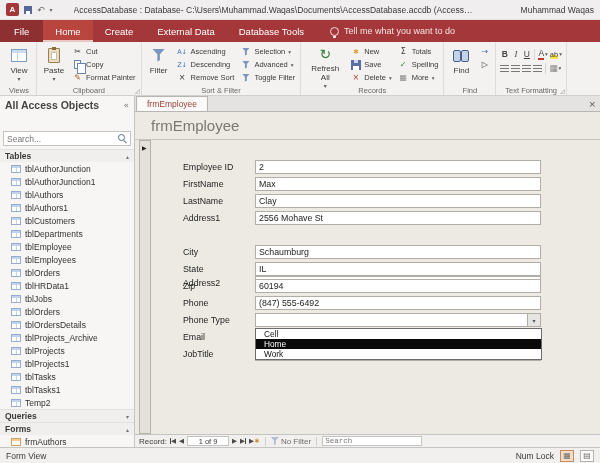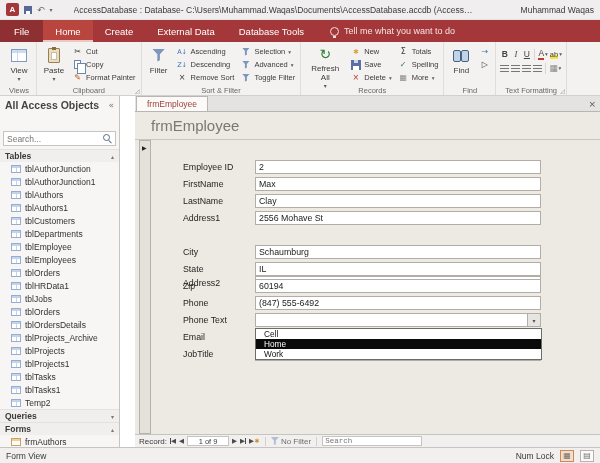--- a/index.html
+++ b/index.html
@@ -58,21 +58,21 @@
   .tfbtn.b{font-weight:bold}
   .tfbtn.i{font-style:italic;font-family:"Liberation Serif",serif}
   .tfbtn.u{text-decoration:underline}
   .fontcolor{border-bottom:2px solid #c0392b;line-height:9px}
   .hl{background:linear-gradient(transparent 55%,#f3e34b 55%)}
   .algn{width:9px;height:7px;background:repeating-linear-gradient(to bottom,#777 0 1px,transparent 1px 3px);display:inline-block}
   .tfsep{width:1px;height:11px;background:#d8d6d4;margin:0 2px}
   .tfrow{display:flex;align-items:center;height:14px}
 
   
-  .nav{position:absolute;left:0;top:96px;width:120px;height:351px;background:#f7f6f5;border-right:1px solid #c6c4c2;display:flex;flex-direction:column;overflow:hidden}
+  .nav{position:absolute;left:0;top:96px;width:135px;height:351px;background:#f7f6f5;border-right:1px solid #c6c4c2;display:flex;flex-direction:column;overflow:hidden}
   .nav-head{display:flex;align-items:center;padding:3px 5px 2px;font-size:10.5px;font-weight:bold;color:#464442}
   .nav-head .sh{margin-left:auto;font-size:9px;color:#7a7876;font-weight:normal}
   .nav-search{display:flex;align-items:center;margin:18px 3px 3px;height:15px;background:#fff;border:1px solid #c6c4c2;padding:0 3px}
   .nav-search input{flex:1;border:none;outline:none;font-size:8.5px;font-family:inherit;color:#555;min-width:0;background:transparent}
   .i-mag{position:relative;width:9px;height:9px;flex:0 0 auto}
   .i-mag::before{content:"";position:absolute;left:0;top:0;width:5px;height:5px;border:1px solid #5a6c8c;border-radius:50%}
   .i-mag::after{content:"";position:absolute;left:6px;top:6px;width:4px;height:1px;background:#5a6c8c;transform:rotate(45deg);transform-origin:0 0}
   .nav-list{flex:1;overflow:hidden}
   .nav-gh{display:flex;align-items:center;height:13px;padding:0 5px;font-weight:bold;font-size:8.5px;color:#3b3a39;border-top:1px solid #e4e2e0;background:#f0efee}
   .nav-gh .chev{margin-left:auto;font-size:6px;color:#7a7876}
@@ -510,21 +510,21 @@
               <span class="fval">60194</span>
             </div>
           </div>
           <div class="frow" style="top: 156px;">
             <span class="flabel">Phone</span>
             <div class="fbox">
               <span class="fval">(847) 555-6492</span>
             </div>
           </div>
           <div class="frow" style="top: 173px;">
-            <span class="flabel">Phone Text</span>
+            <span class="flabel">Phone Type</span>
             <div class="fbox">
               <span class="fval"></span>
               <span class="combo-btn g">▾</span>
             </div>
           </div>
           <div class="frow" style="top: 190px;">
             <span class="flabel">Email</span>
             <div class="fbox">
               <span class="fval"></span>
             </div>

